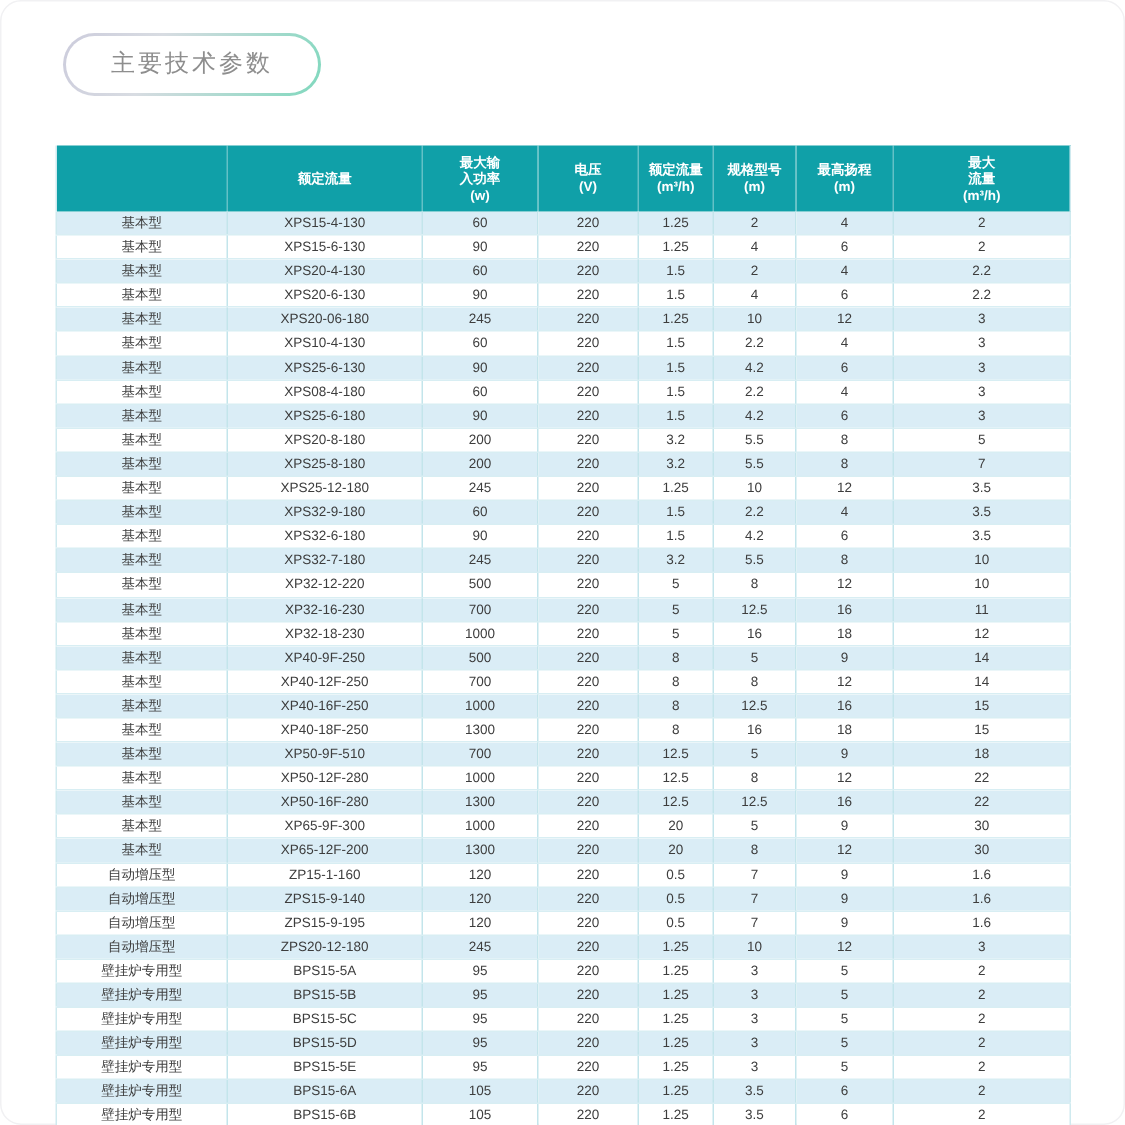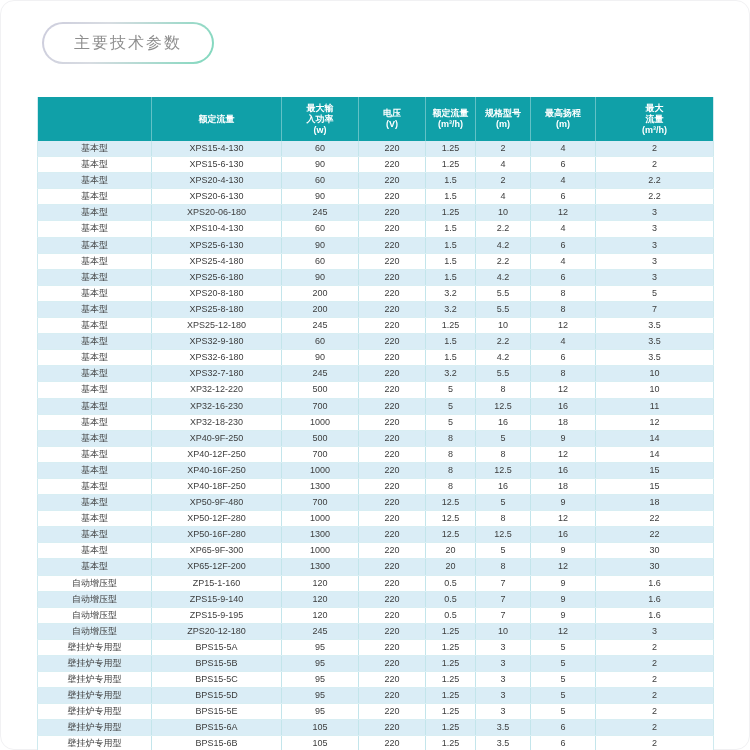--- a/index.html
+++ b/index.html
@@ -172,21 +172,21 @@
         <td>XPS25-6-130</td>
         <td>90</td>
         <td>220</td>
         <td>1.5</td>
         <td>4.2</td>
         <td>6</td>
         <td>3</td>
       </tr>
       <tr>
         <td>基本型</td>
-        <td>XPS25-4-180</td>
+        <td>XPS08-4-180</td>
         <td>60</td>
         <td>220</td>
         <td>1.5</td>
         <td>2.2</td>
         <td>4</td>
         <td>3</td>
       </tr>
       <tr>
         <td>基本型</td>
         <td>XPS25-6-180</td>
@@ -322,21 +322,21 @@
         <td>XP40-18F-250</td>
         <td>1300</td>
         <td>220</td>
         <td>8</td>
         <td>16</td>
         <td>18</td>
         <td>15</td>
       </tr>
       <tr>
         <td>基本型</td>
-        <td>XP50-9F-480</td>
+        <td>XP50-9F-510</td>
         <td>700</td>
         <td>220</td>
         <td>12.5</td>
         <td>5</td>
         <td>9</td>
         <td>18</td>
       </tr>
       <tr>
         <td>基本型</td>
         <td>XP50-12F-280</td>

